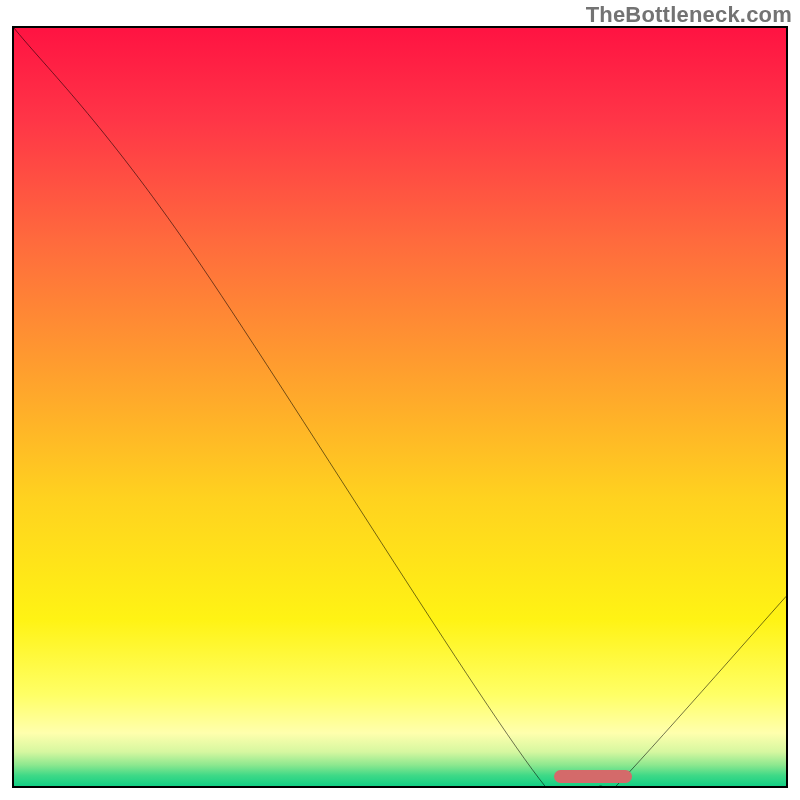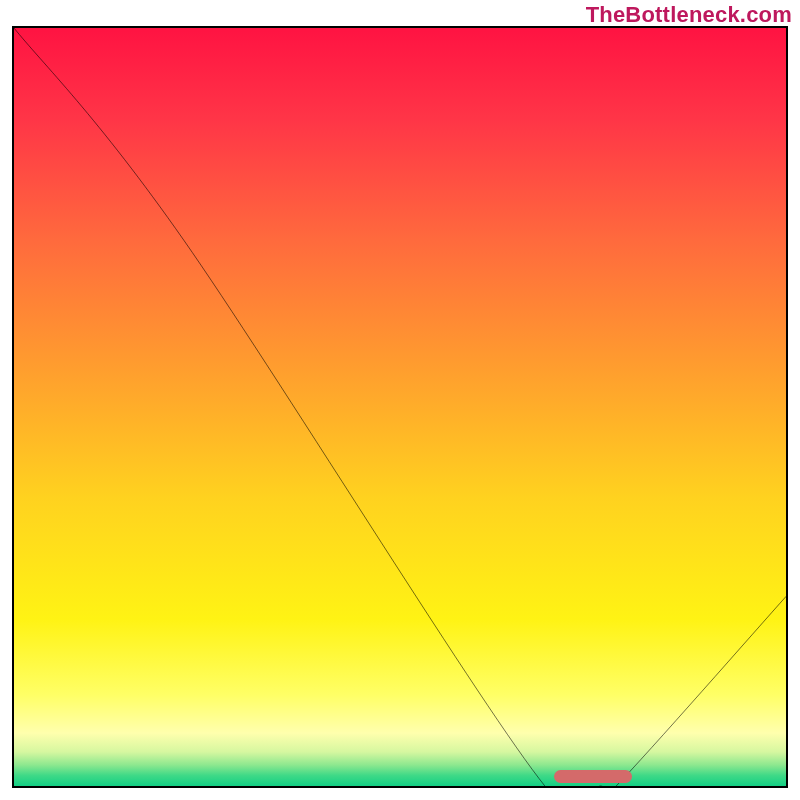--- a/index.html
+++ b/index.html
@@ -10,21 +10,21 @@
     background: #ffffff;
     font-family: Arial, Helvetica, sans-serif;
     overflow: hidden;
   }
   .watermark {
     position: absolute;
     top: 2px;
     right: 8px;
     font-size: 22px;
     font-weight: 600;
-    color: #be185d;
+    color: #737373;
     letter-spacing: 0.2px;
     z-index: 50;
   }
   .frame {
     position: absolute;
     left: 12px;
     top: 26px;
     width: 776px;
     height: 762px;
     border: 2px solid #000;

